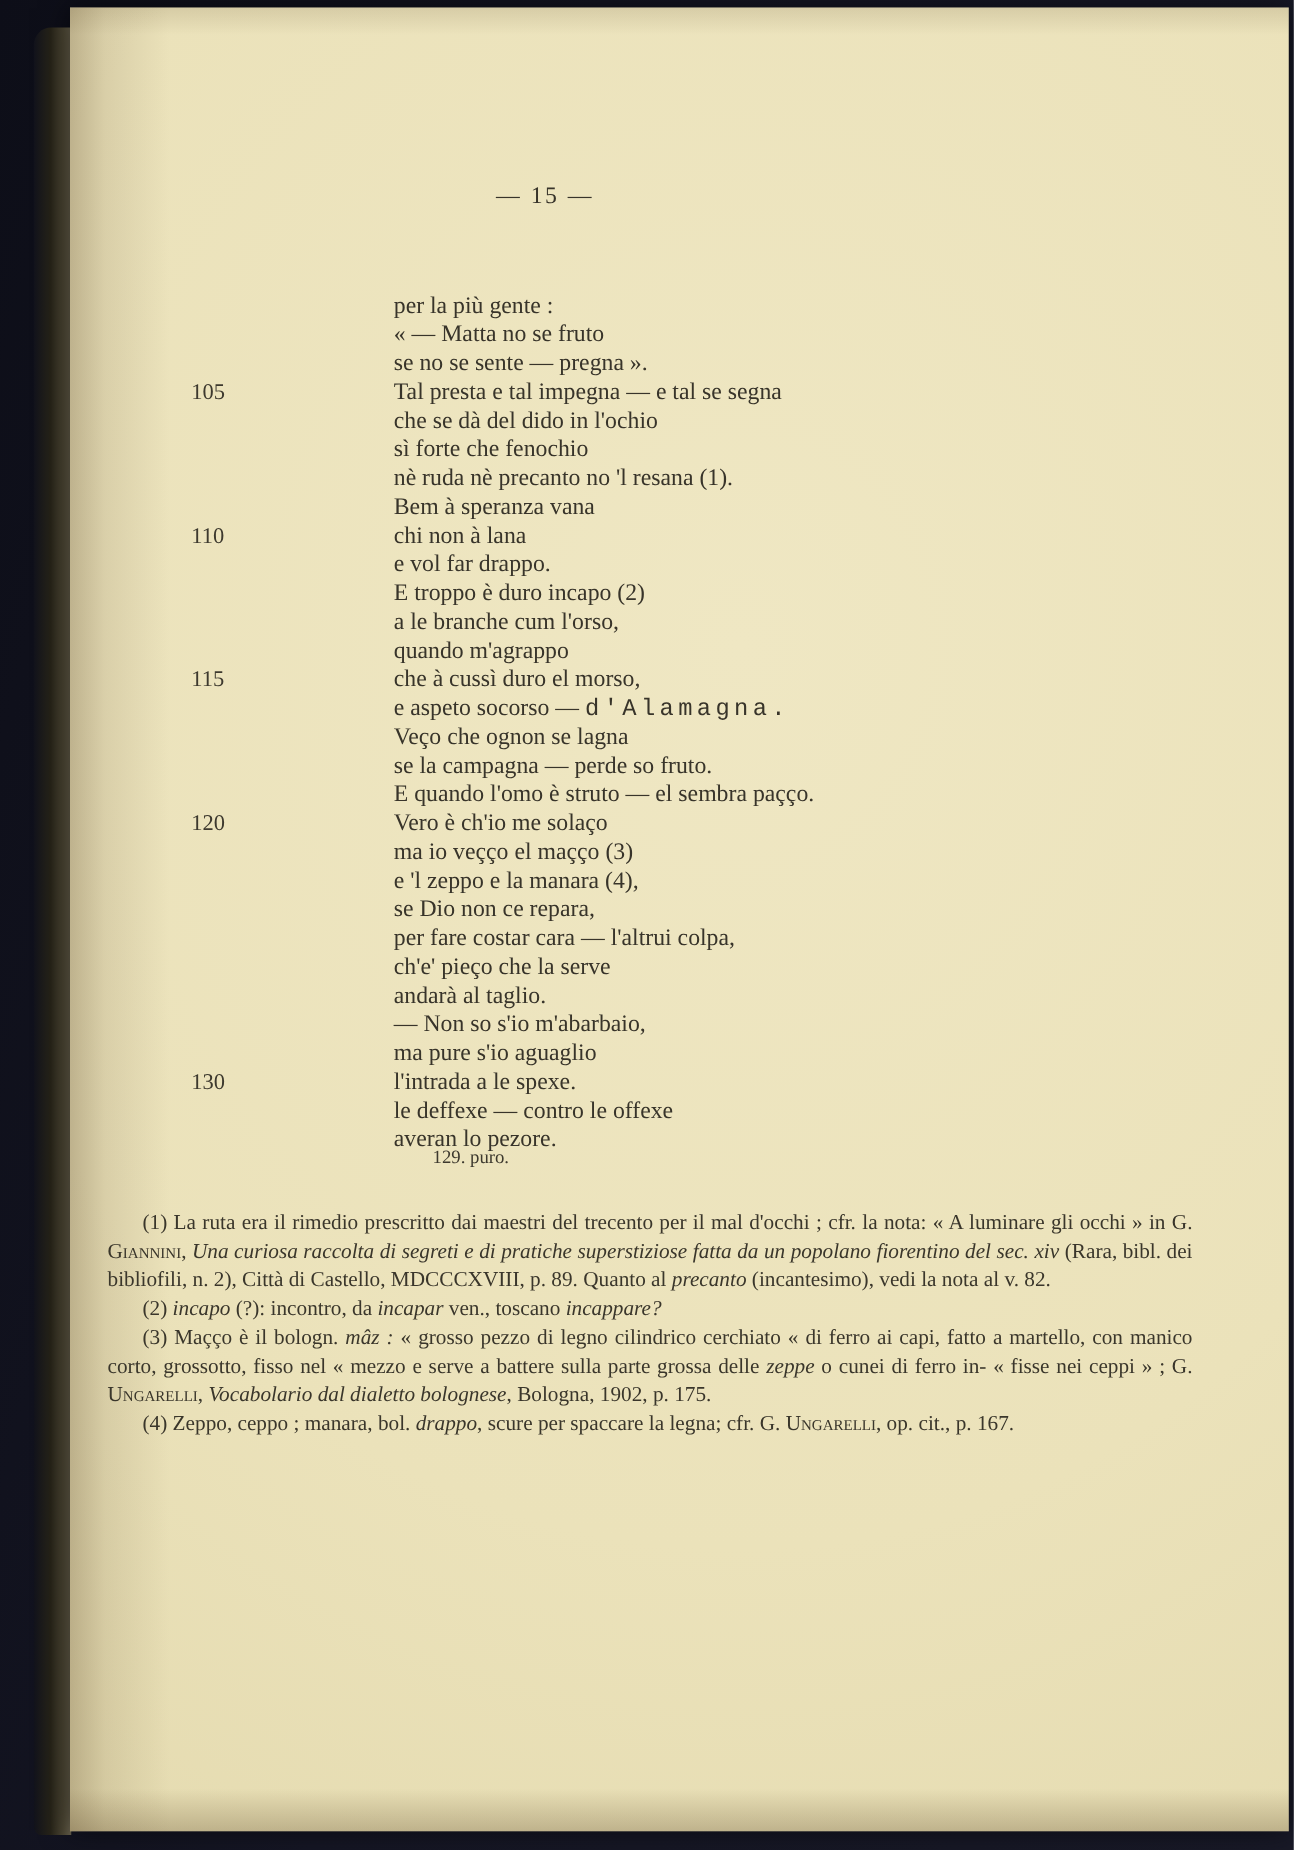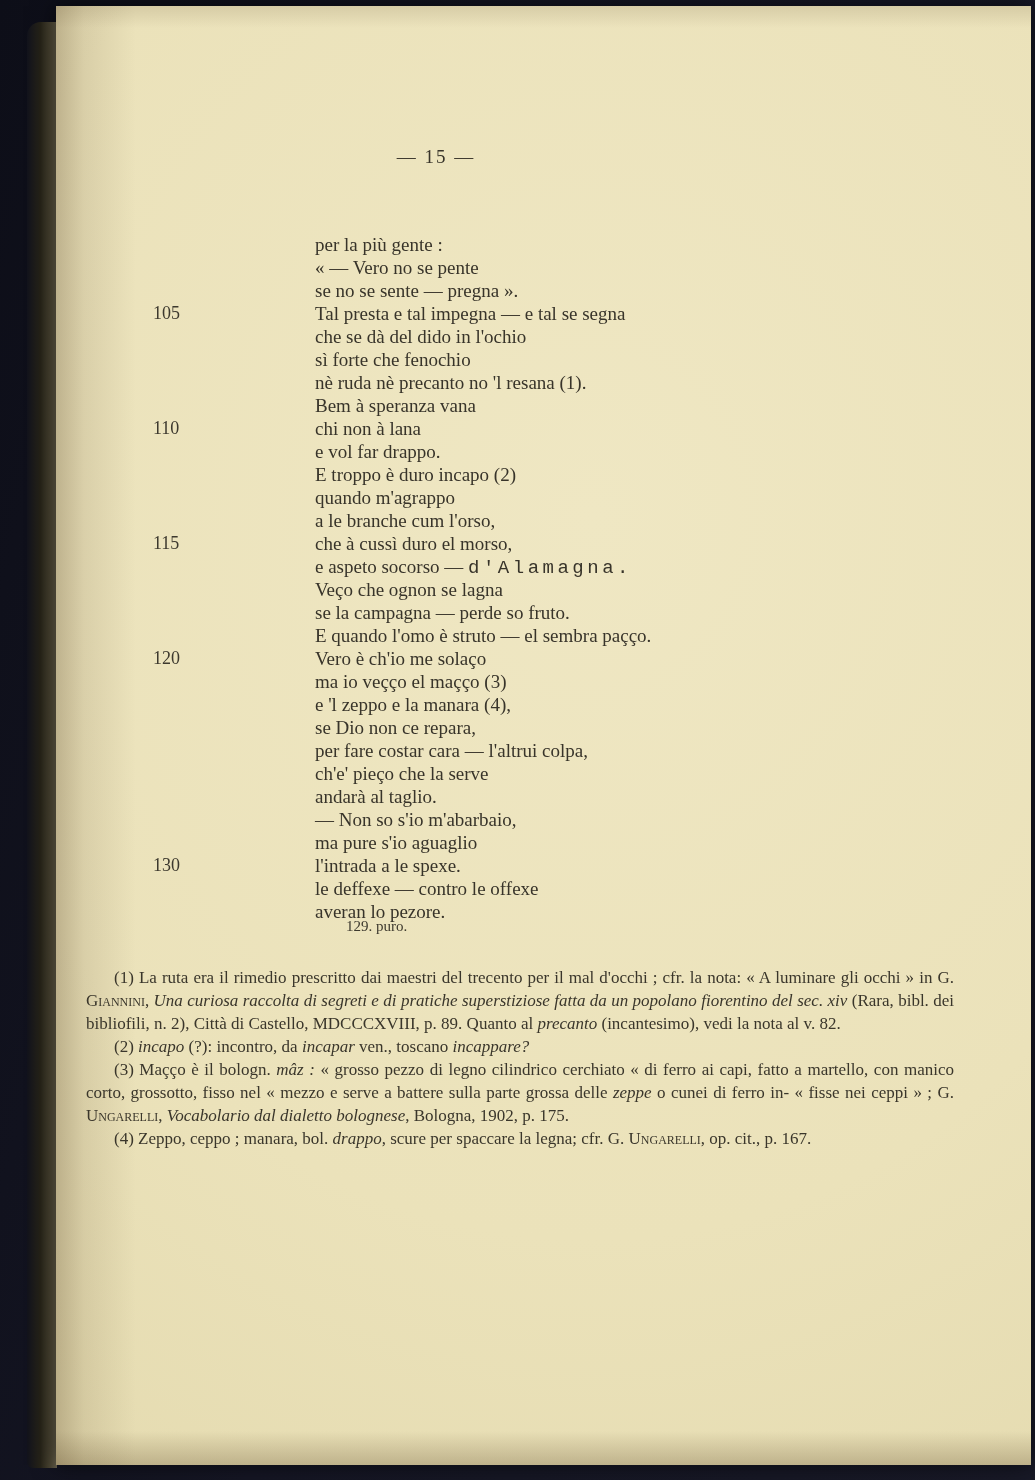--- a/index.html
+++ b/index.html
@@ -49,21 +49,21 @@
 
 <div class="page">
   <div class="pagenum">— 15 —</div>
   <div class="poem">
       <div class="vline">
         <span class="vnum"></span>
         <span class="vtext"><span>per la più gente :</span></span>
       </div>
       <div class="vline">
         <span class="vnum"></span>
-        <span class="vtext"><span>« — Vero no se pente</span></span>
+        <span class="vtext"><span>« — Matta no se fruto</span></span>
       </div>
       <div class="vline">
         <span class="vnum"></span>
         <span class="vtext"><span>se no se sente — pregna ».</span></span>
       </div>
       <div class="vline">
         <span class="vnum">105</span>
         <span class="vtext"><span>Tal presta e tal impegna — e tal se segna</span></span>
       </div>
       <div class="vline">
@@ -89,25 +89,25 @@
       <div class="vline">
         <span class="vnum"></span>
         <span class="vtext"><span>e vol far drappo.</span></span>
       </div>
       <div class="vline">
         <span class="vnum"></span>
         <span class="vtext"><span>E troppo è duro incapo (2)</span></span>
       </div>
       <div class="vline">
         <span class="vnum"></span>
-        <span class="vtext"><span>quando m'agrappo</span></span>
+        <span class="vtext"><span>a le branche cum l'orso,</span></span>
       </div>
       <div class="vline">
         <span class="vnum"></span>
-        <span class="vtext"><span>a le branche cum l'orso,</span></span>
+        <span class="vtext"><span>quando m'agrappo</span></span>
       </div>
       <div class="vline">
         <span class="vnum">115</span>
         <span class="vtext"><span>che à cussì duro el morso,</span></span>
       </div>
       <div class="vline">
         <span class="vnum"></span>
         <span class="vtext"><span>e aspeto socorso — </span><span class="s-sp">d'Alamagna.</span></span>
       </div>
       <div class="vline">

